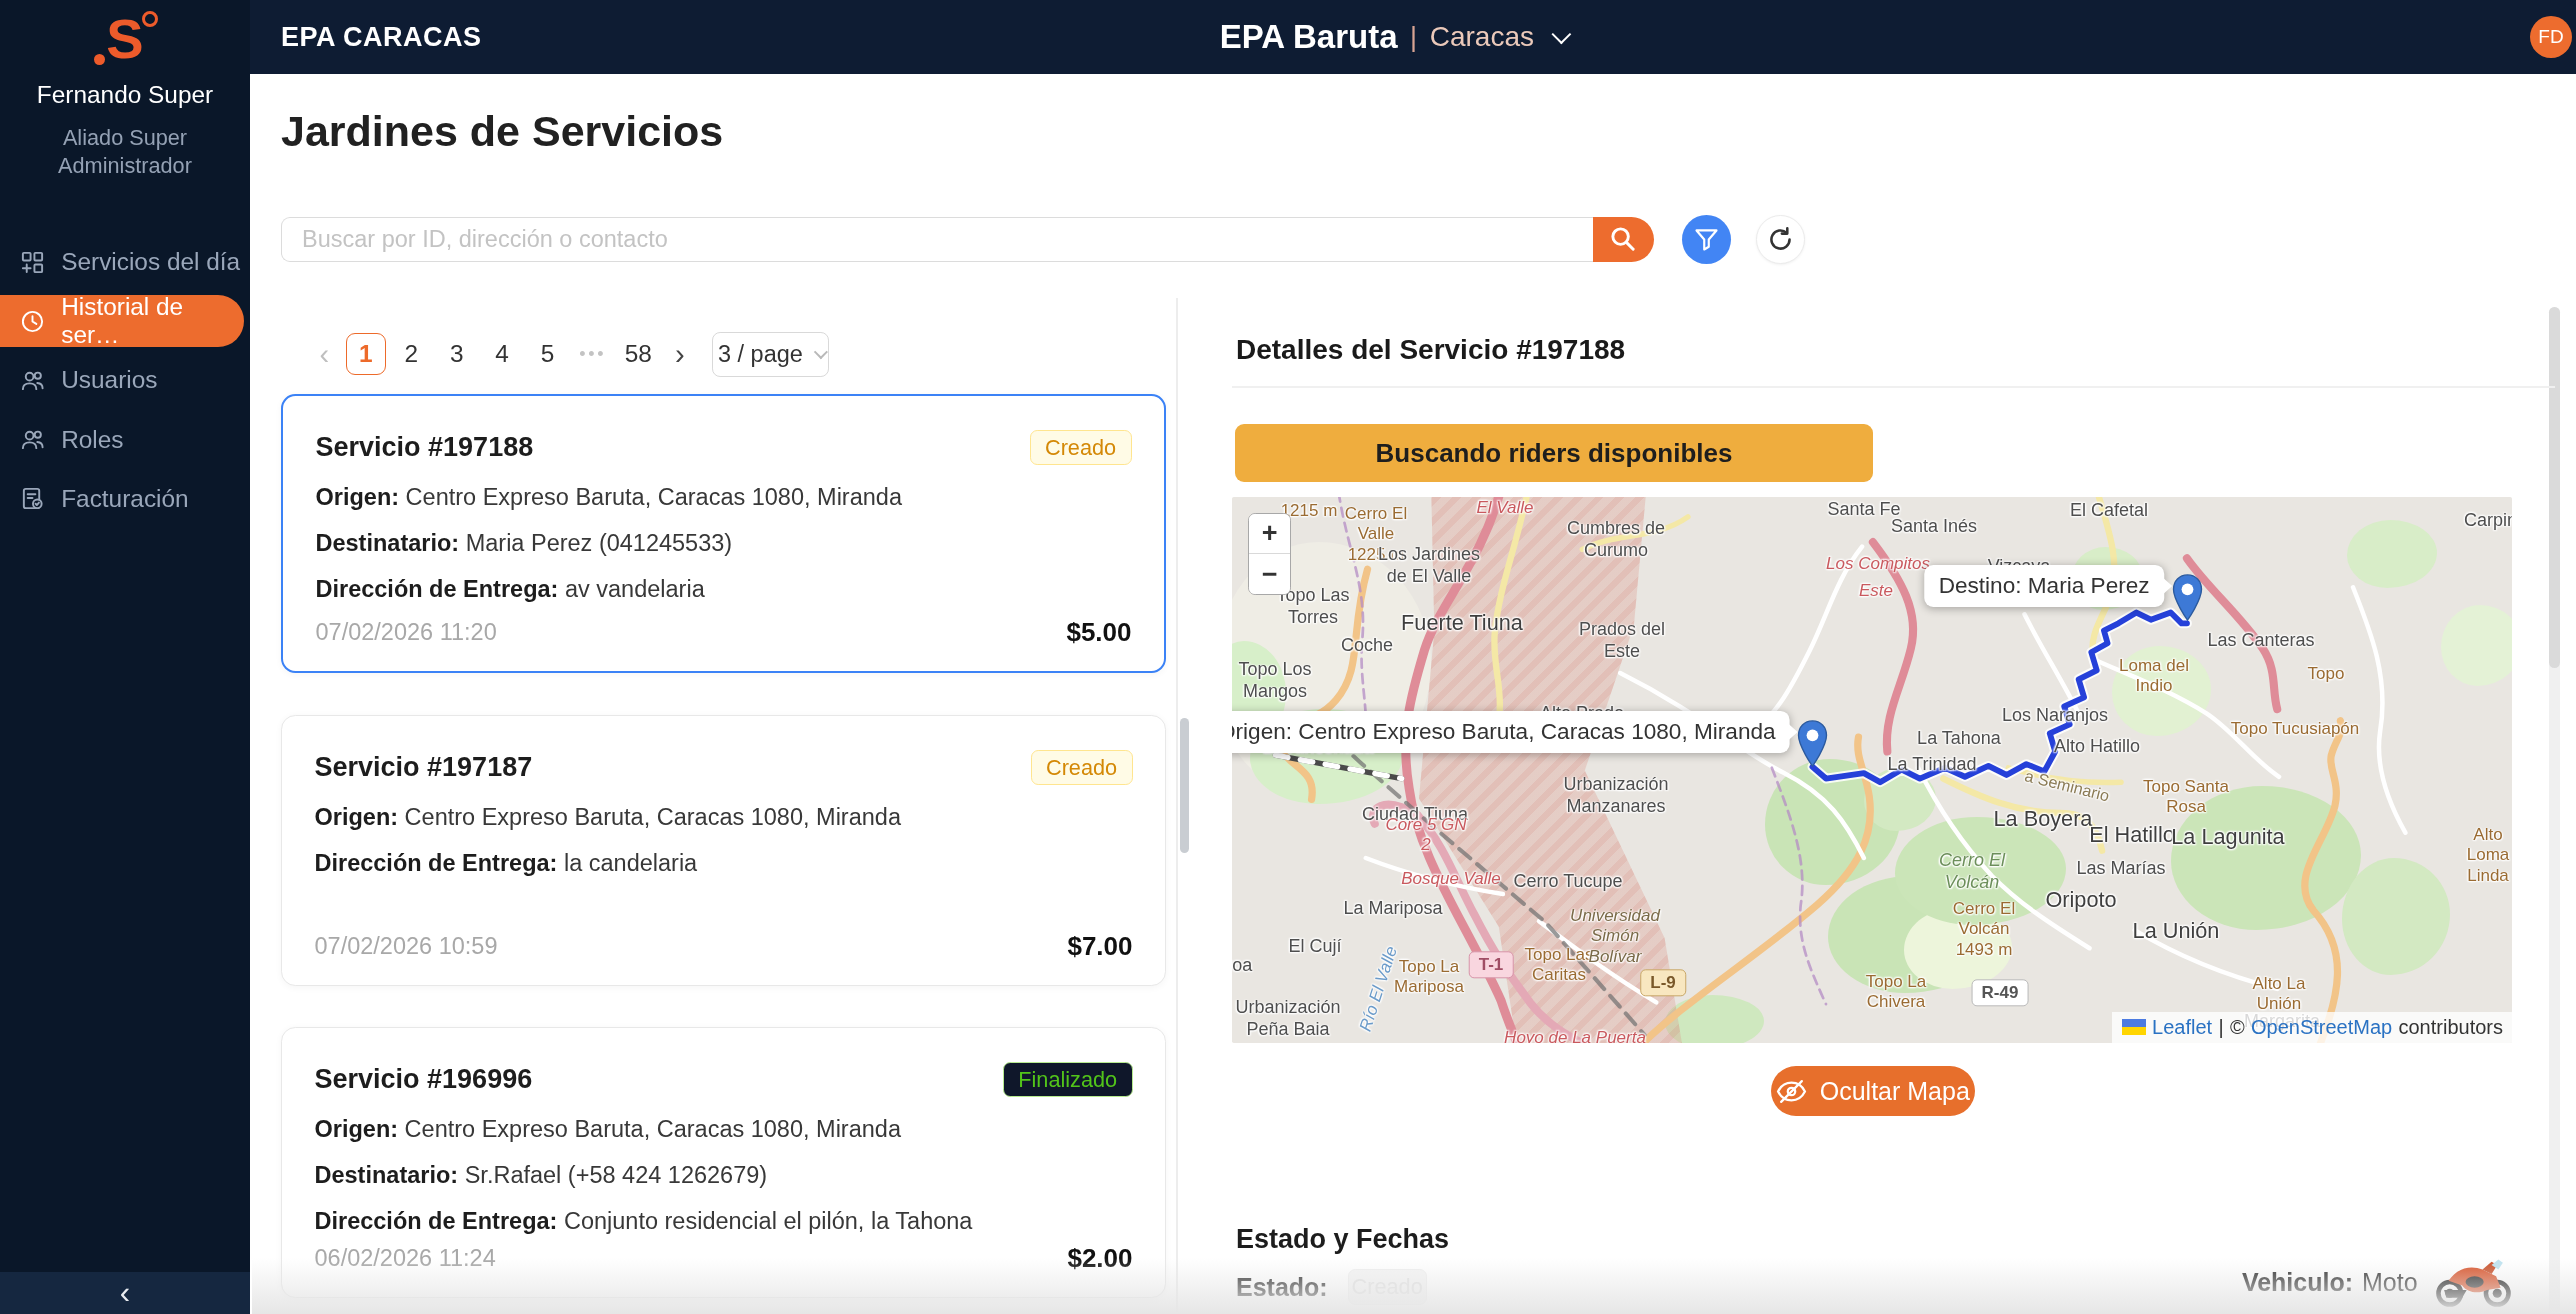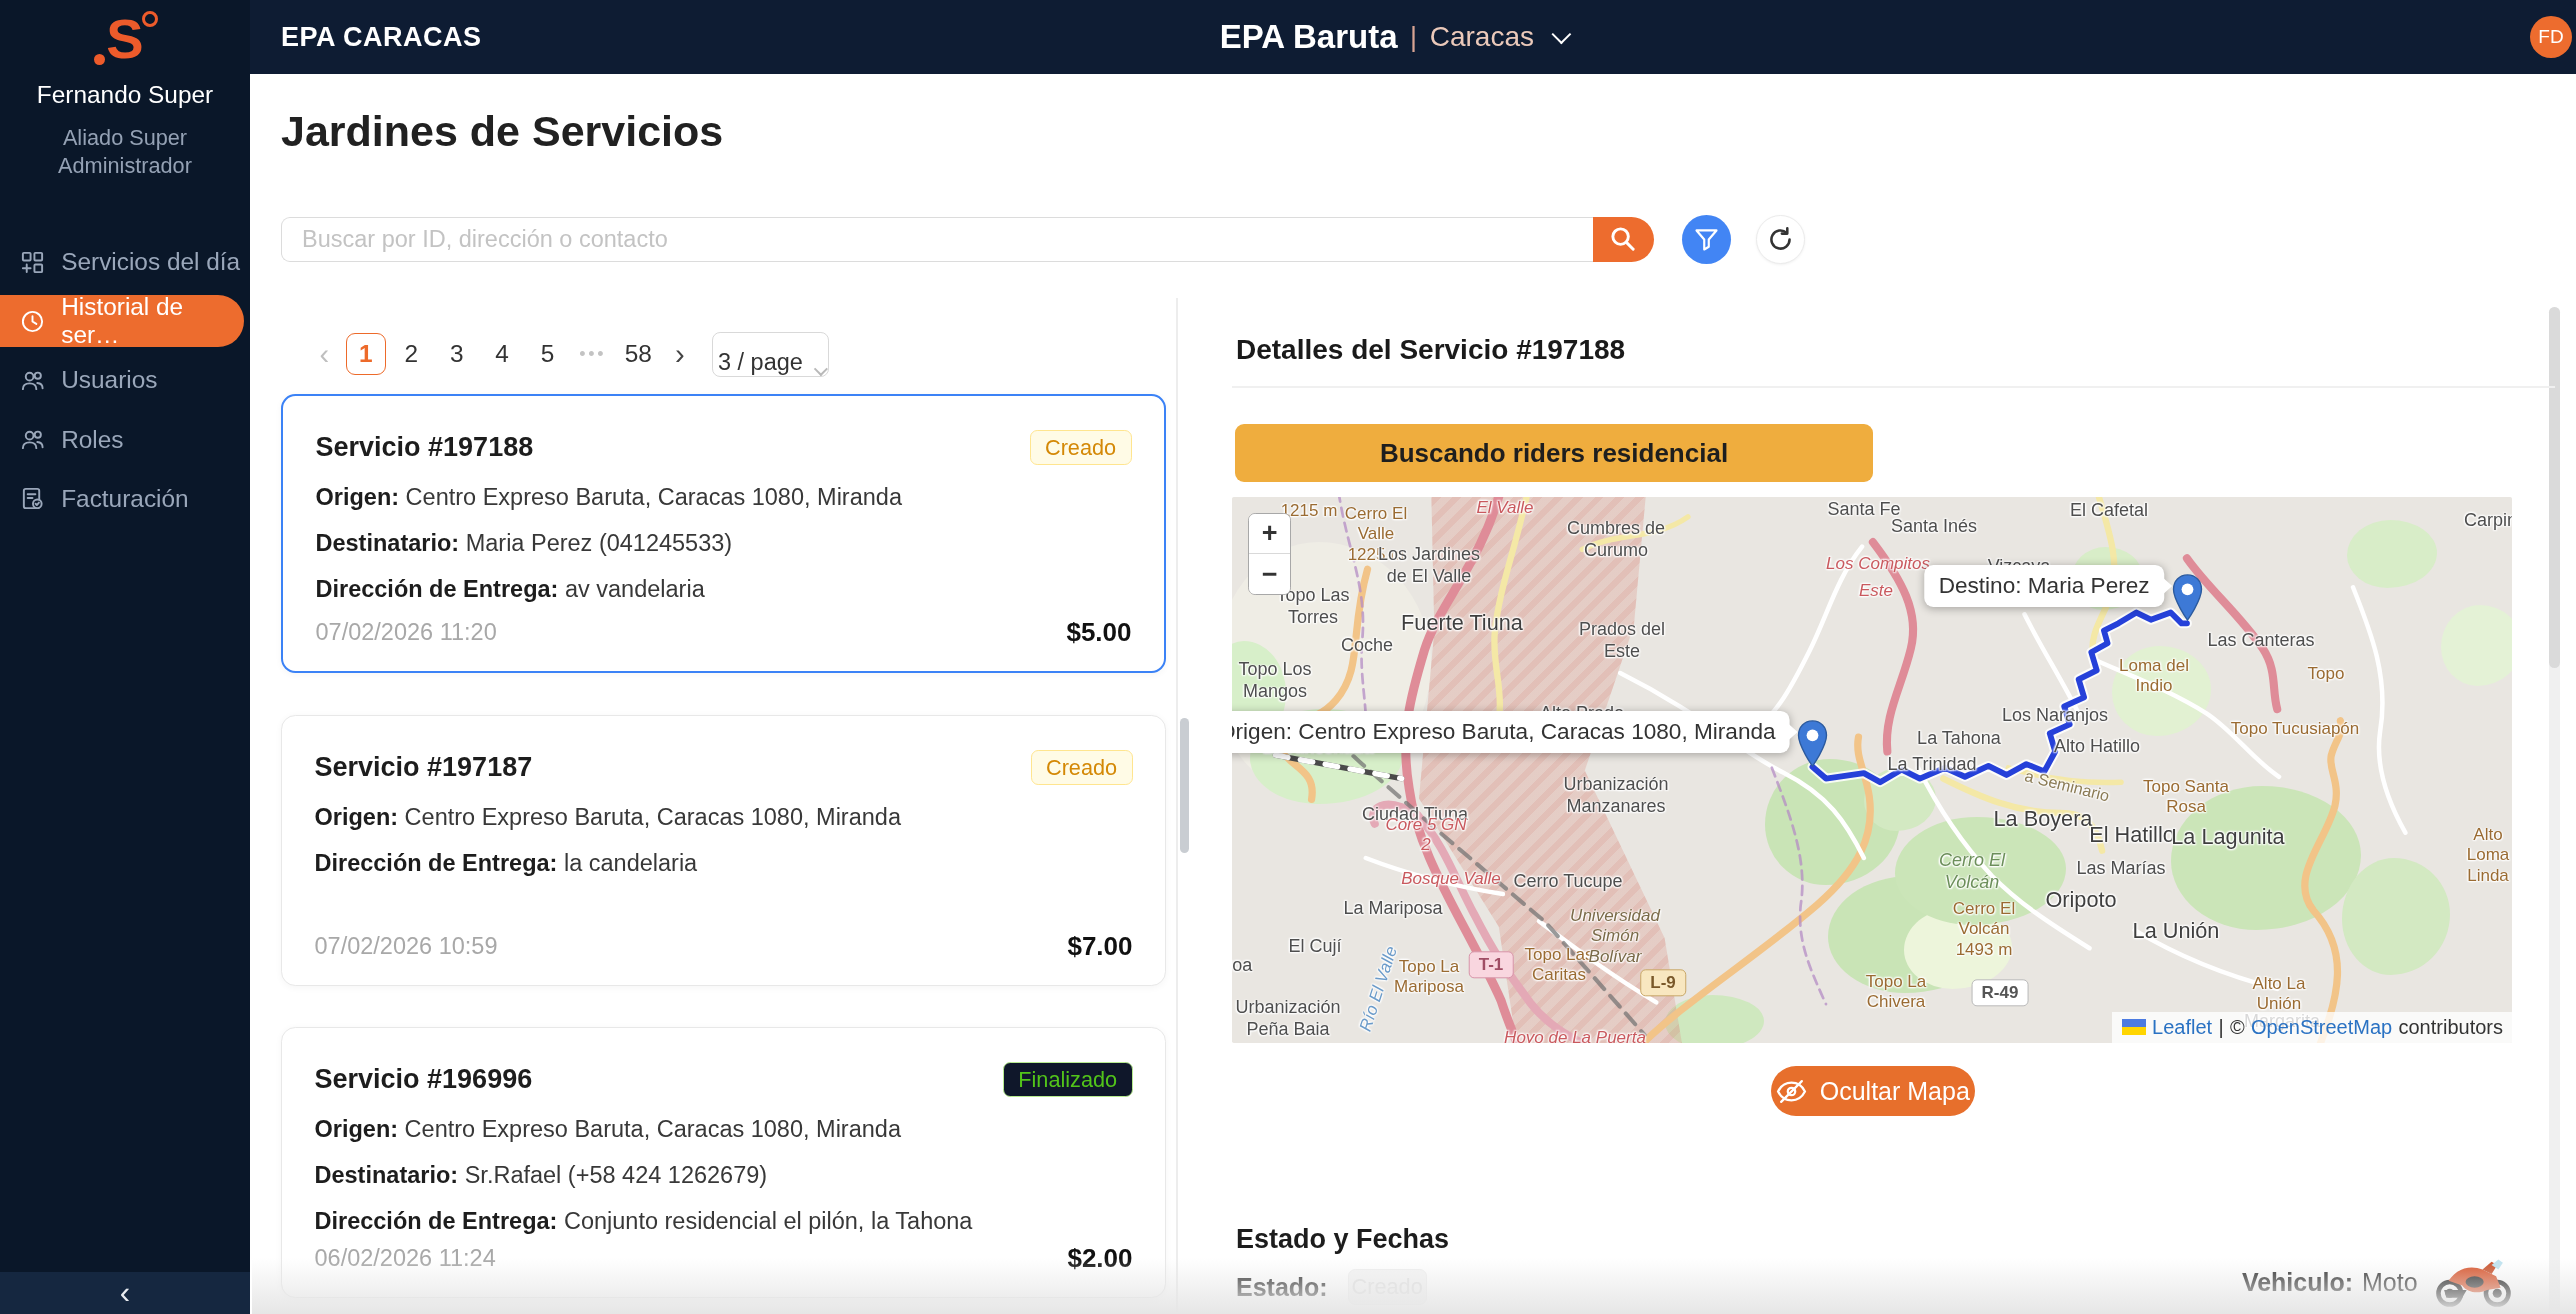--- a/index.html
+++ b/index.html
@@ -44,21 +44,21 @@
   .right-scroll-track { position:absolute; left:2549px; top:307px; width:10.8px; height:1007px; background:#F0F0F0; border-radius:5.4px; }
   .right-scroll-thumb { position:absolute; left:2549px; top:307px; width:10.8px; height:361px; background:#DADADA; border-radius:5.4px; }
 
   
   .pagination { position:absolute; left:308px; top:329px; height:50px; display:flex; align-items:center; }
   .pg-item { min-width:40px; height:42px; display:flex; align-items:center; justify-content:center; font-size:24.4px; color:#333; margin-right:5.4px; cursor:pointer; border-radius:9px; }
   .pg-prev { color:#BFBFBF; font-size:29px; min-width:32.5px; }
   .pg-next { color:#444; font-size:29px; min-width:32.5px; }
   .pg-item.active { border:1.8px solid #ED6A2A; color:#ED6A2A; font-weight:bold; background:#fff; min-width:40px; }
   .pg-dots { color:#C3C3C3; font-size:18px; letter-spacing:2.7px; }
-  .pg-select { margin-left:10.8px; width:117px; height:45px; border:1.8px solid #D9D9D9; border-radius:8.1px; display:flex; align-items:flex-end; justify-content:center; gap:10.8px; font-size:23.5px; color:#333; cursor:pointer; background:#fff; }
+  .pg-select { margin-left:10.8px; width:117px; height:45px; border:1.8px solid #D9D9D9; border-radius:8.1px; display:flex; align-items:center; justify-content:center; gap:10.8px; font-size:23.5px; color:#333; cursor:pointer; background:#fff; }
   .sel-chev { width:10px; height:10px; border-right:2.3px solid #B9B9B9; border-bottom:2.3px solid #B9B9B9; transform:rotate(45deg) translateY(-2.7px); }
 
   
   .card { position:absolute; left:281px; width:885px; background:#fff; border:1.8px solid #E8E8E8; border-radius:14.4px; box-shadow:0 1.8px 7.2px rgba(0,0,0,.04); cursor:pointer; }
   .card.selected { border:2.7px solid #3B82F6; }
   .card-inner { position:relative; width:100%; height:100%; padding:34px 32.5px; }
   .card-head { display:flex; justify-content:space-between; align-items:center; }
   .card-title { font-size:27px; font-weight:bold; color:#1D1D1D; }
   .badge { font-size:21.7px; padding:3.6px 14.4px; border-radius:7.2px; border:1.8px solid; white-space:nowrap; }
   .badge.gold { color:#D48806; background:#FFFBE6; border-color:#FFE58F; }
@@ -270,21 +270,21 @@
           <div class="card-foot">
             <span class="card-date">06/02/2026 11:24</span>
             <span class="card-price">$2.00</span>
           </div>
         </div>
       </div>
     </div>
 
   <div class="details-title">Detalles del Servicio #197188</div>
   <div class="details-divider"></div>
-  <div class="riders-banner">Buscando riders residencial</div>
+  <div class="riders-banner">Buscando riders disponibles</div>
 
   <div class="map" id="map">
 
     <div class="g" style="left:-18px;top:45px;width:217px;height:253px;background:#EFEDE5;"></div>
     <div class="g" style="left:18px;top:212px;width:153px;height:95px;background:#D7EFC9;"></div>
     <div class="g" style="left:-27px;top:144px;width:81px;height:108px;background:#D7EFC9;"></div>
     <div class="g" style="left:533px;top:262px;width:135px;height:126px;background:#C9E4B6;"></div>
     <div class="g" style="left:596px;top:379px;width:171px;height:117px;background:#C9E4B6;"></div>
     <div class="g" style="left:672px;top:411px;width:108px;height:81px;background:#EDF5DB;"></div>
     <div class="g" style="left:663px;top:320px;width:171px;height:108px;background:#CBE5B8;"></div>

